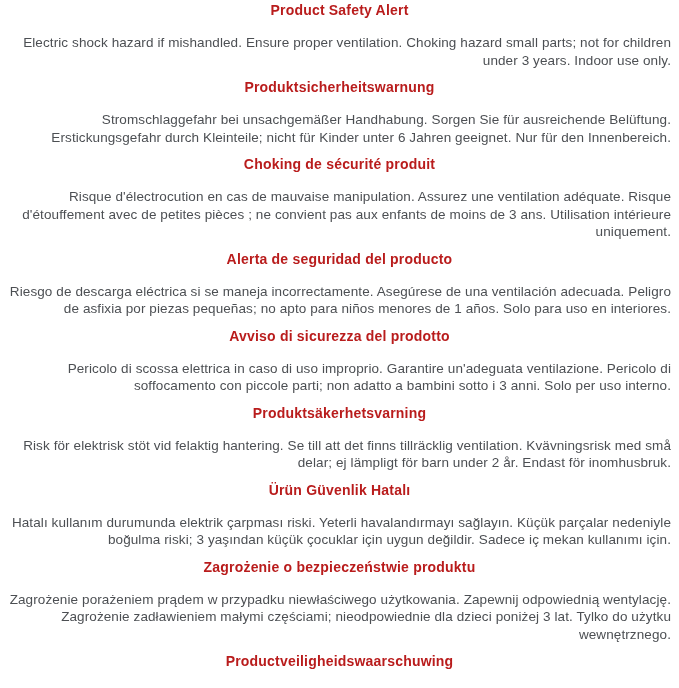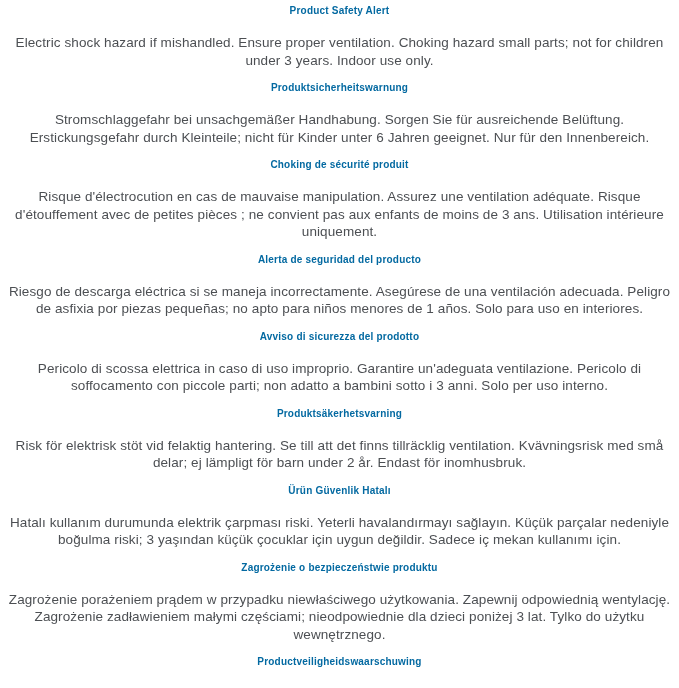--- a/index.html
+++ b/index.html
@@ -18,33 +18,34 @@
     box-sizing: border-box;
     width: 679px;
     padding: 2px 8px 0 8px;
     text-align: center;
   }
   .alert-section {
     margin: 0;
   }
   .alert-heading {
     margin: 0 0 15px 0;
-    font-size: 10px;
+    font-size: 14px;
     line-height: 17px;
     font-weight: bold;
-    color: #0369a1;
+    color: #b91c1c;
     letter-spacing: 0.2px;
   }
   .alert-body {
     margin: 0 auto 10px auto;
     max-width: 663px;
     font-size: 13.5px;
     line-height: 17.5px;
     color: #4c4f53;
     letter-spacing: 0.1px;
+    text-align: right;
   }
 </style>
 </head>
 <body>
 
 <div class="doc">
 
   <section class="alert-section">
     <h2 class="alert-heading">Product Safety Alert</h2>
     <p class="alert-body">Electric shock hazard if mishandled. Ensure proper ventilation. Choking hazard small parts; not for children under 3 years. Indoor use only.</p>

